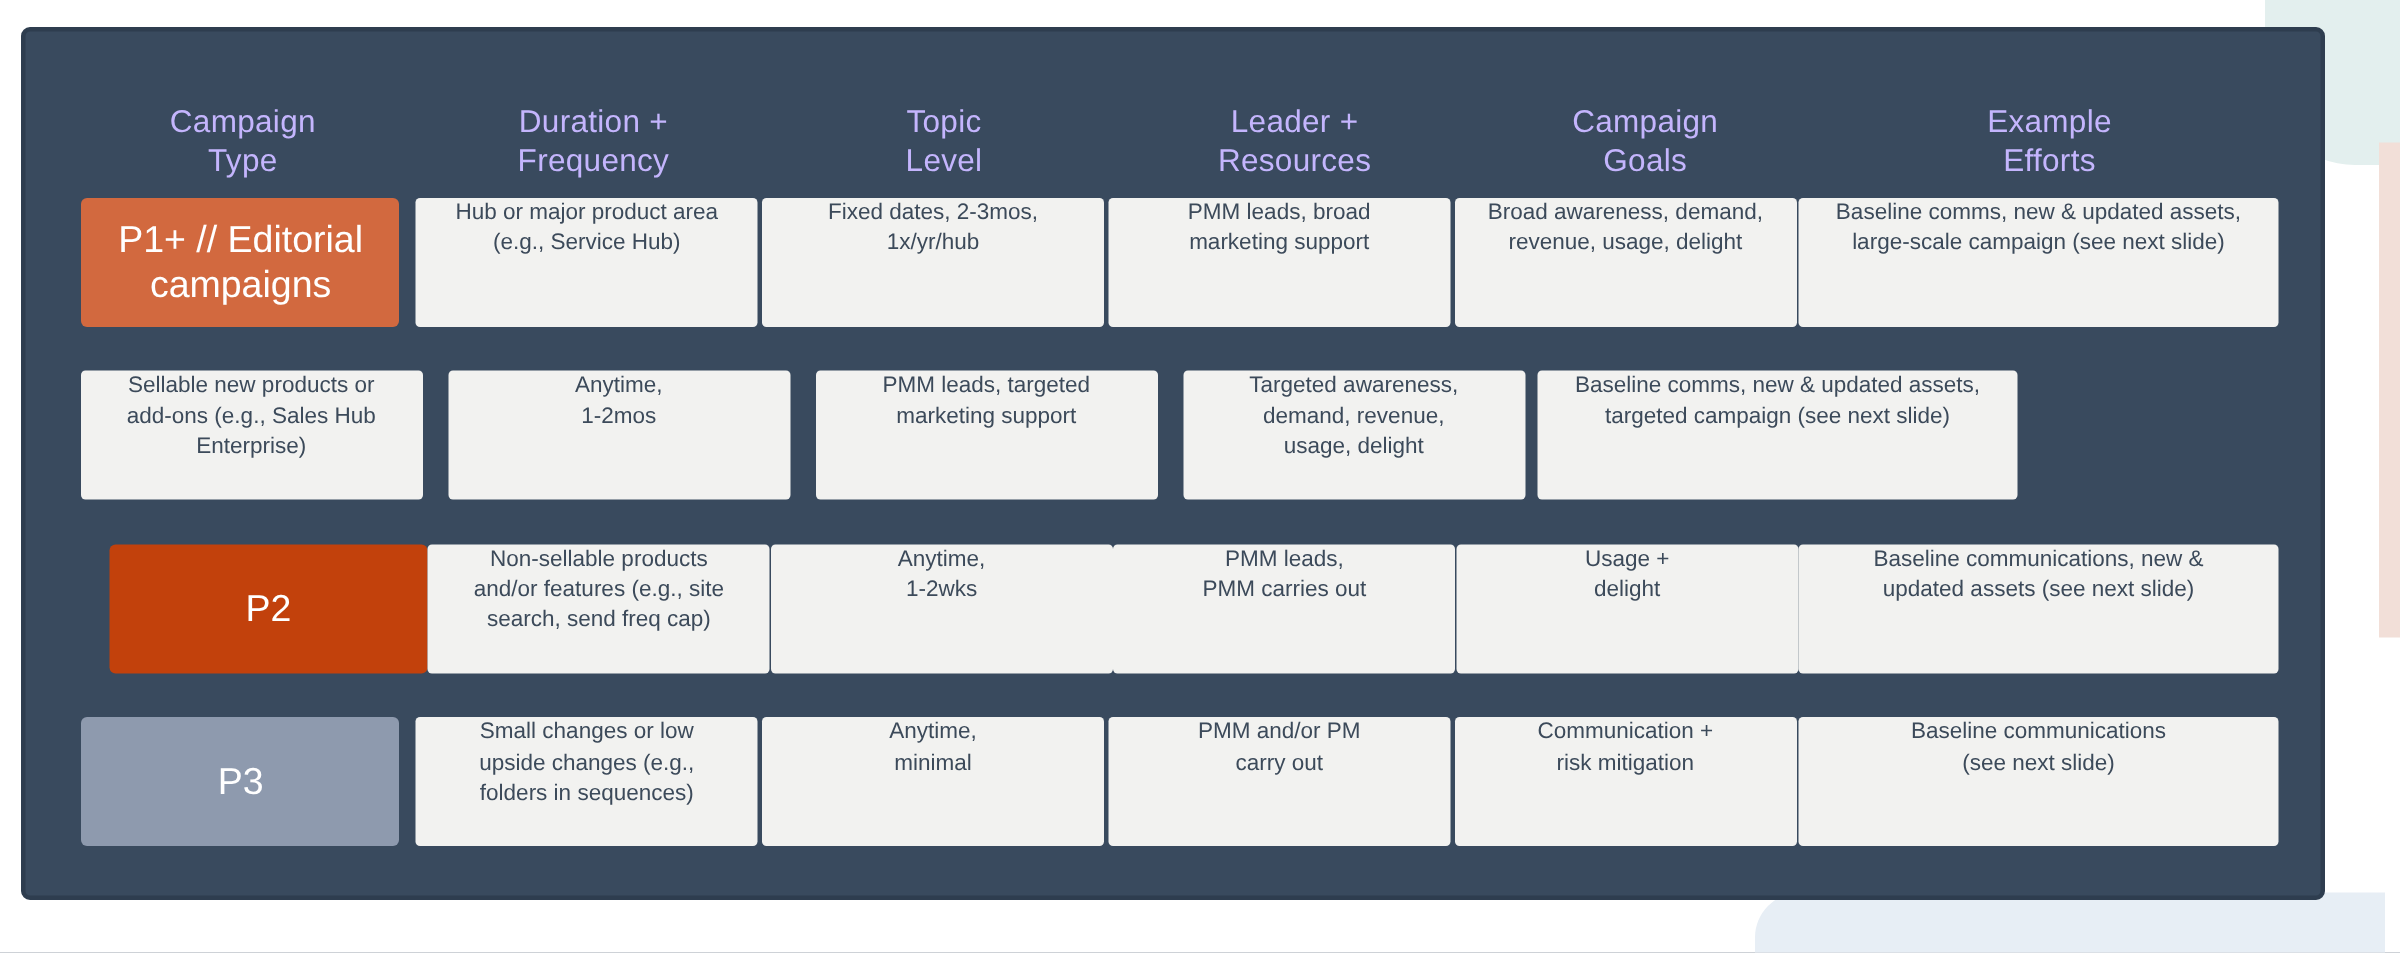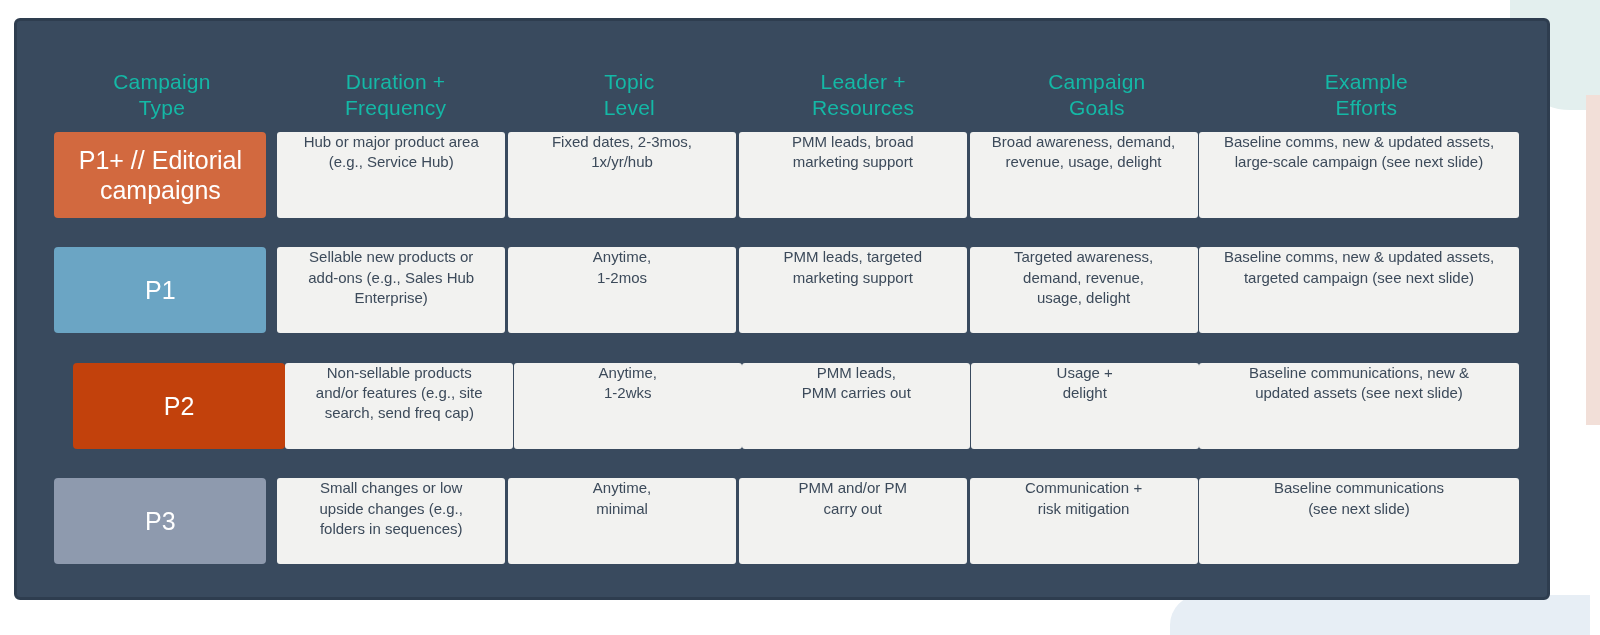--- a/index.html
+++ b/index.html
@@ -69,21 +69,21 @@
 
   .header-row {
     display: flex;
     height: 78px;
     align-items: flex-start;
     padding-top: 30px;
     box-sizing: border-box;
   }
 
   .header-cell {
-    color: #14b8a6;
+    color: #c4b5fd;
     font-size: 21px;
     line-height: 1.25;
     text-align: center;
     white-space: pre-line;
     letter-spacing: 0.2px;
   }
 
   .body-row {
     display: flex;
     flex: 1;
@@ -202,25 +202,20 @@
         <div class="info-cell"><span class="cell-inner">Broad awareness, demand,
 revenue, usage, delight</span></div>
       </div>
       <div class="cell col-5">
         <div class="info-cell"><span class="cell-inner">Baseline comms, new &amp; updated assets,
 large-scale campaign (see next slide)</span></div>
       </div>
     </div>
 
     <div class="body-row">
-      <div class="cell col-0">
-        <div class="type-cell cell" style="background-color: rgb(107, 165, 196);">
-          <span class="cell-inner">P1</span>
-        </div>
-      </div>
       <div class="cell col-1">
         <div class="info-cell"><span class="cell-inner">Sellable new products or
 add-ons (e.g., Sales Hub
 Enterprise)</span></div>
       </div>
       <div class="cell col-2">
         <div class="info-cell"><span class="cell-inner">Anytime,
 1-2mos</span></div>
       </div>
       <div class="cell col-3">

